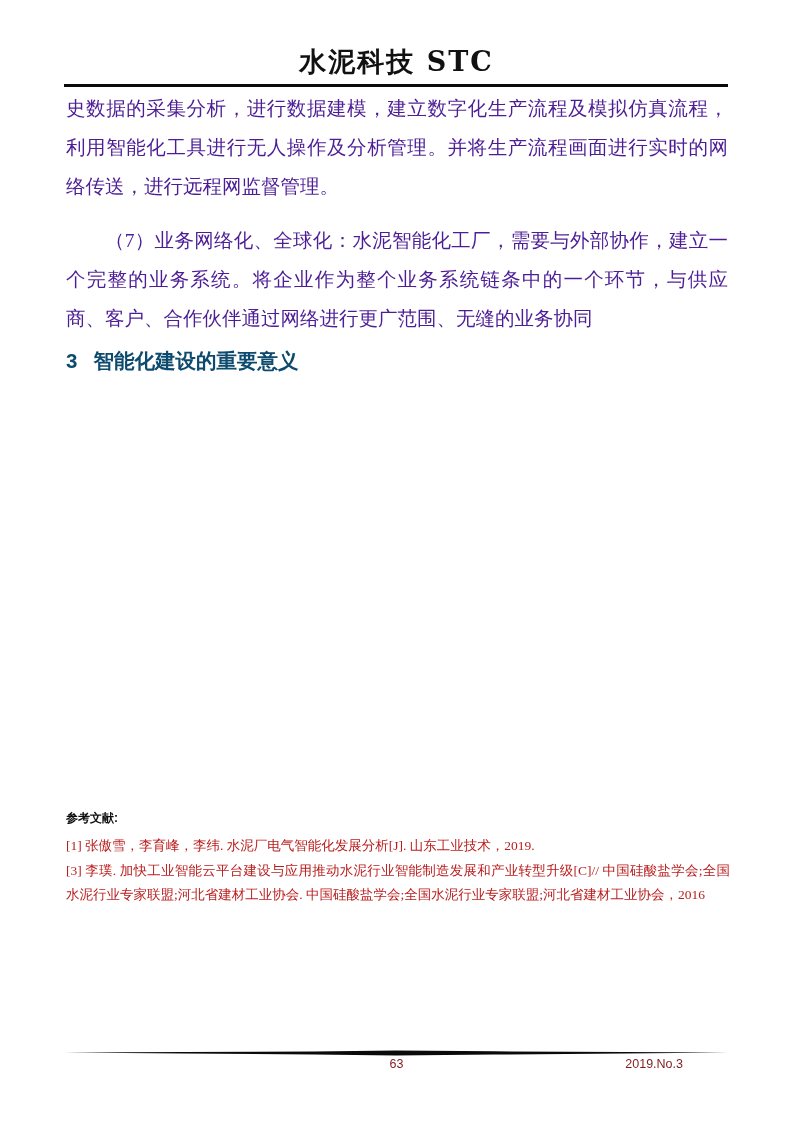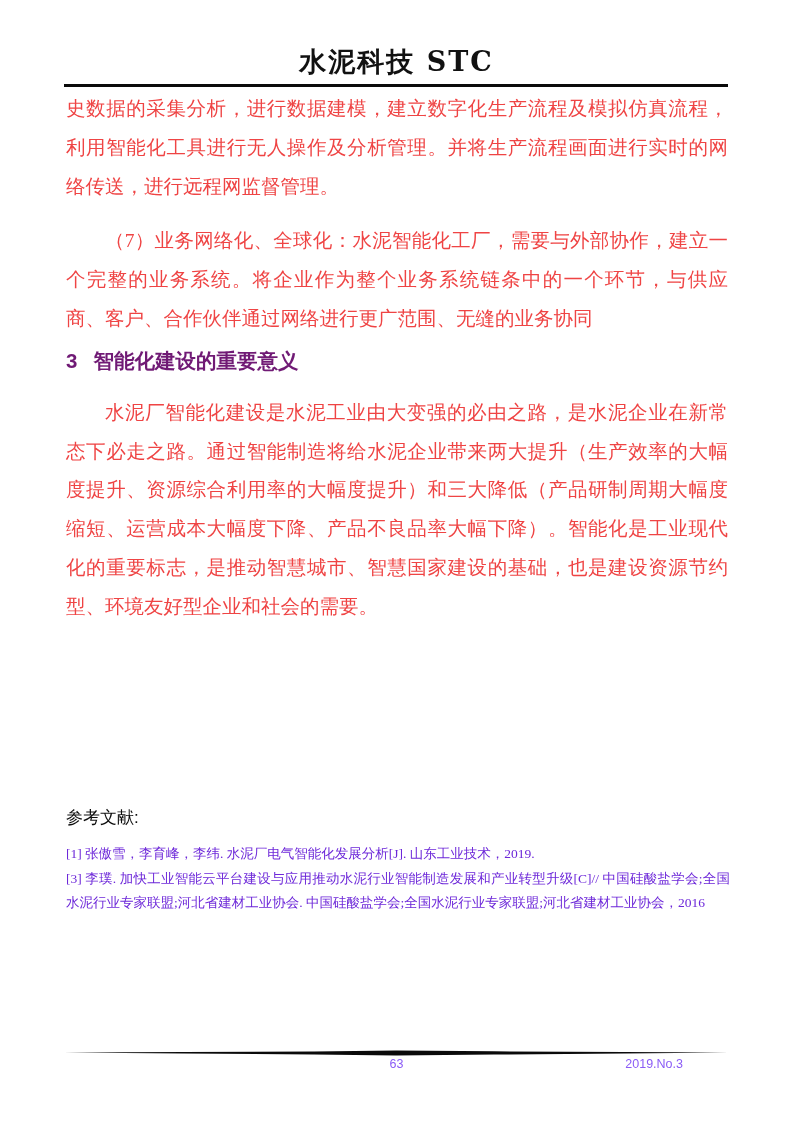--- a/index.html
+++ b/index.html
@@ -38,53 +38,53 @@
   .content {
     position: absolute;
     top: 90px;
     left: 66px;
     width: 662px;
   }
   .para {
     font-size: 19.5px;
     line-height: 38.8px;
     text-align: justify;
-    color: #ef4444;
+    color: #4c1d95;
   }
   .para.indent { text-indent: 2em; margin-top: 16px; }
   .section-heading {
     margin-top: 5px;
     margin-bottom: 2px;
     font-family: "Liberation Sans", "DejaVu Sans", sans-serif;
     font-weight: bold;
     font-size: 20.5px;
     line-height: 34px;
-    color: #701a75;
+    color: #0c4a6e;
   }
   .section-heading .sec-num { margin-right: 16px; }
   
   .references {
     position: absolute;
     top: 806px;
     left: 66px;
     width: 664px;
   }
   .ref-heading {
     font-family: "Liberation Sans", "DejaVu Sans", sans-serif;
-    font-weight: normal;
-    font-size: 17px;
+    font-weight: bold;
+    font-size: 12px;
     line-height: 24px;
-    margin-bottom: 12px;
+    margin-bottom: 4px;
     color: #0d0d0d;
   }
   .ref-item {
     font-size: 13.5px;
     line-height: 24.5px;
     text-align: justify;
-    color: #6d28d9;
+    color: #b91c1c;
   }
   
   .footer {
     position: absolute;
     top: 1050px;
     left: 0;
     width: 100%;
   }
   .footer-rule-svg {
     display: block;
@@ -92,21 +92,21 @@
     width: 664px;
     height: 6px;
   }
   .footer-row {
     position: relative;
     width: 100%;
     height: 18px;
     margin-top: 1px;
     font-family: "Liberation Sans", "DejaVu Sans", sans-serif;
     font-size: 12.5px;
-    color: #8b5cf6;
+    color: #7f1d1d;
   }
   .page-number {
     position: absolute;
     left: 0;
     width: 100%;
     text-align: center;
   }
   .issue-number {
     position: absolute;
     right: 110px;
@@ -120,21 +120,20 @@
 
   <div class="journal-title">水泥科技 STC</div>
   <div class="header-rule"></div>
 
   <div class="content">
     <p class="para">史数据的采集分析，进行数据建模，建立数字化生产流程及模拟仿真流程，利用智能化工具进行无人操作及分析管理。并将生产流程画面进行实时的网络传送，进行远程网监督管理。</p>
     <p class="para indent">（7）业务网络化、全球化：水泥智能化工厂，需要与外部协作，建立一个完整的业务系统。将企业作为整个业务系统链条中的一个环节，与供应商、客户、合作伙伴通过网络进行更广范围、无缝的业务协同</p>
     <h2 class="section-heading">
       <span class="sec-num">3</span><span>智能化建设的重要意义</span>
     </h2>
-    <p class="para indent">水泥厂智能化建设是水泥工业由大变强的必由之路，是水泥企业在新常态下必走之路。通过智能制造将给水泥企业带来两大提升（生产效率的大幅度提升、资源综合利用率的大幅度提升）和三大降低（产品研制周期大幅度缩短、运营成本大幅度下降、产品不良品率大幅下降）。智能化是工业现代化的重要标志，是推动智慧城市、智慧国家建设的基础，也是建设资源节约型、环境友好型企业和社会的需要。</p>
   </div>
 
   <div class="references">
     <div class="ref-heading">参考文献:</div>
     <div class="ref-item">[1] 张傲雪，李育峰，李纬. 水泥厂电气智能化发展分析[J]. 山东工业技术，2019.</div>
     <div class="ref-item">[3] 李璞. 加快工业智能云平台建设与应用推动水泥行业智能制造发展和产业转型升级[C]// 中国硅酸盐学会;全国水泥行业专家联盟;河北省建材工业协会. 中国硅酸盐学会;全国水泥行业专家联盟;河北省建材工业协会，2016</div>
   </div>
 
   <div class="footer">
     <svg class="footer-rule-svg" viewBox="0 0 664 6" preserveAspectRatio="none">

